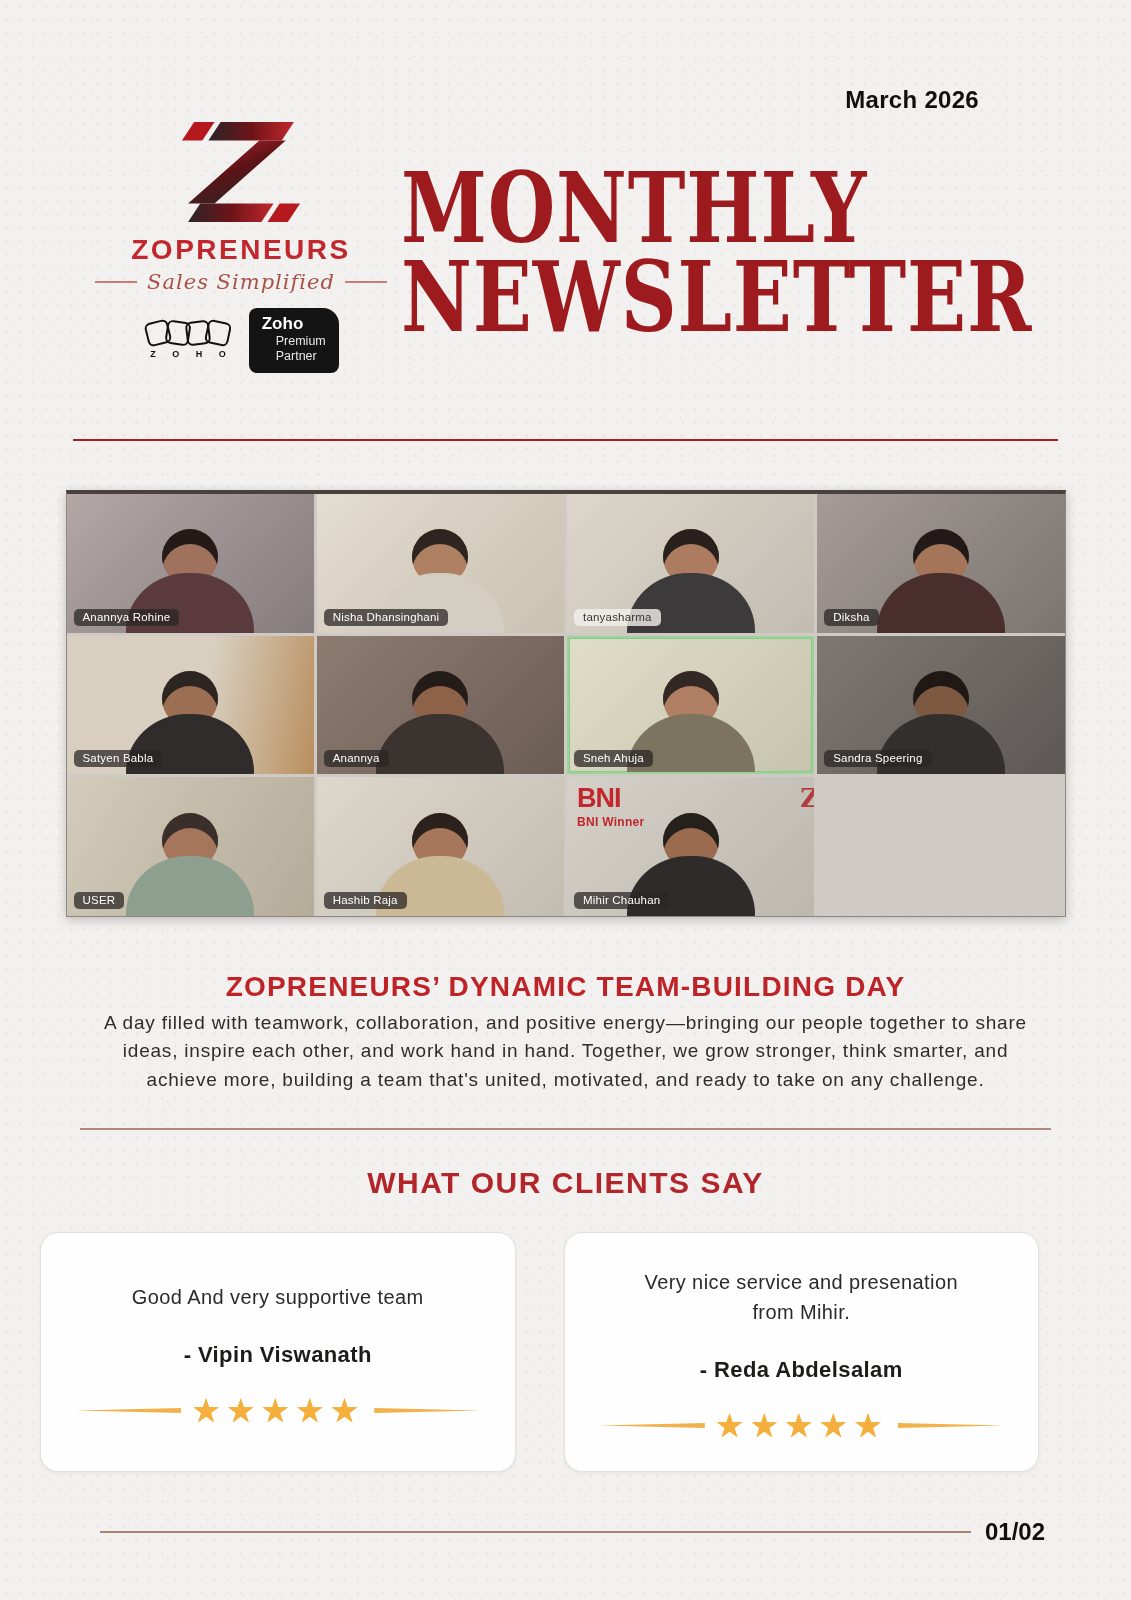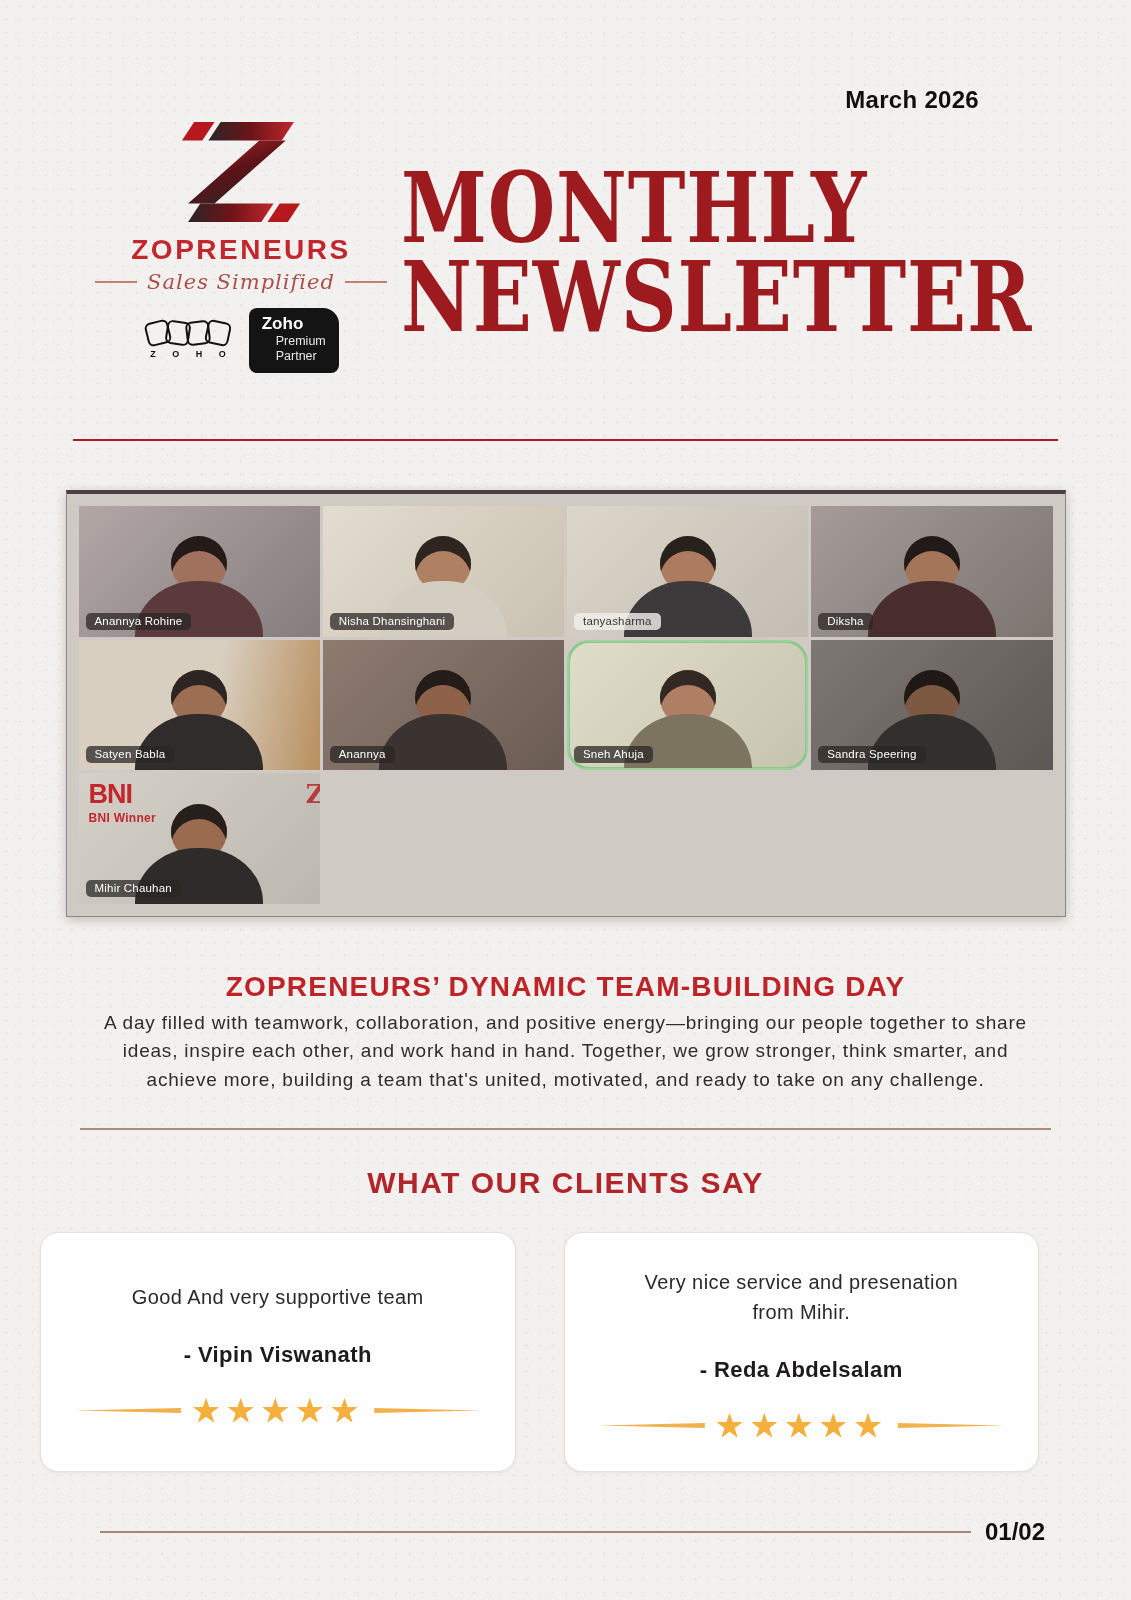--- a/index.html
+++ b/index.html
@@ -63,21 +63,21 @@
     width:1000px; height:427px;
     margin:49px auto 0 auto;
     background:#cfcac4;
     border:1px solid #8f8884;
     border-top:4px solid #4a403d;
     box-shadow:0 3px 10px rgba(60,50,45,.28);
     display:grid;
     grid-template-columns:repeat(4,1fr);
     grid-template-rows:repeat(3,1fr);
     gap:3px;
-    padding:12px;
+    padding:0;
   }
   .tile { position:relative; overflow:hidden; }
   .person { position:absolute; inset:0; }
   .person::before {
     content:""; position:absolute; left:50%; bottom:34%;
     width:56px; height:56px; transform:translateX(-50%);
     border-radius:50%;
     background:var(--skin);
     box-shadow:inset 0 15px 0 var(--hair);
   }
@@ -98,21 +98,21 @@
   .tile.active { box-shadow:inset 0 0 0 3px #8BC98B; }
   .tile.active::after { content:""; position:absolute; inset:0; box-shadow:inset 0 0 0 2px #9AD49A; pointer-events:none; }
 
   .v1 { background:linear-gradient(135deg,#b3a7a6,#857c7e); --skin:#a0715c; --hair:#241a18; --shirt:#5a3a3d; }
   .v2 { background:linear-gradient(135deg,#948d8a,#6e6967); --skin:#9c7158; --hair:#2a211e; --shirt:#7a3c32; }
   .v3 { background:linear-gradient(135deg,#e3ddd0,#c9c1b1); --skin:#b08063; --hair:#2e2420; --shirt:#d4cec2; }
   .v4 { background:linear-gradient(135deg,#ddd6cb,#c2bcb2); --skin:#ad7c60; --hair:#27201d; --shirt:#3c3a3a; }
   .v5 { background:linear-gradient(135deg,#a59c98,#7b746f); --skin:#a5755a; --hair:#221a18; --shirt:#4a2e2e; }
   .v6 { background:linear-gradient(100deg,#d8cfc0 55%,#b98f5e); --skin:#9c6f52; --hair:#2c2522; --shirt:#2f2c2b; }
   .v7 { background:linear-gradient(135deg,#8d7b70,#6b5c54); --skin:#8e6248; --hair:#241c18; --shirt:#3a332f; }
-  .v8 { background:linear-gradient(135deg,#e0ddc9,#c6c4ae);border-radius:22px; --skin:#b07f63; --hair:#332824; --shirt:#7d7460; }
+  .v8 { background:linear-gradient(135deg,#e0ddc9,#c6c4ae); --skin:#b07f63; --hair:#332824; --shirt:#7d7460; }
   .v9 { background:linear-gradient(135deg,#7e7874,#5d5855); --skin:#7d5942; --hair:#1f1815; --shirt:#332f2c; }
   .v10{ background:linear-gradient(120deg,#d3cbbb,#b4ab99); --skin:#a5765b; --hair:#3a2f2a; --shirt:#8da08f; }
   .v11{ background:linear-gradient(135deg,#ded8cc,#c3bdb1); --skin:#a8765a; --hair:#2b211d; --shirt:#cbb894; }
   .v12{ background:linear-gradient(135deg,#d6d1c8,#bdb8af); --skin:#9b6b4f; --hair:#26201c; --shirt:#2e2b2a; }
 
   .bni-overlay { position:absolute; top:8px; left:10px; z-index:2; color:#C1272D; }
   .bni-word { font-size:27px; font-weight:bold; letter-spacing:-1px; line-height:1; font-family:Liberation Sans, sans-serif; }
   .bni-sub { display:block; font-size:12px; font-weight:bold; margin-top:3px; letter-spacing:.3px; }
   .z-watermark { position:absolute; top:6px; right:-5px; z-index:2; font-family:"DejaVu Serif",serif;
                  font-size:26px; font-weight:bold; color:#b0262b; opacity:.85; }
@@ -249,20 +249,28 @@
     </div>
     <div class="tile v8 active">
       <div class="person"></div>
       <span class="tag">Sneh Ahuja</span>
     </div>
 
     <div class="tile v9">
       <div class="person"></div>
       <span class="tag">Sandra Speering</span>
     </div>
+    <div class="tile v10">
+      <div class="person"></div>
+      <span class="tag">USER</span>
+    </div>
+    <div class="tile v11">
+      <div class="person"></div>
+      <span class="tag">Hashib Raja</span>
+    </div>
     <div class="tile v12">
       <div class="bni-overlay">
         <span class="bni-word">BNI</span>
         <span class="bni-sub">BNI Winner</span>
       </div>
       <span class="z-watermark">Z</span>
       <div class="person"></div>
       <span class="tag">Mihir Chauhan</span>
     </div>
   </div>

